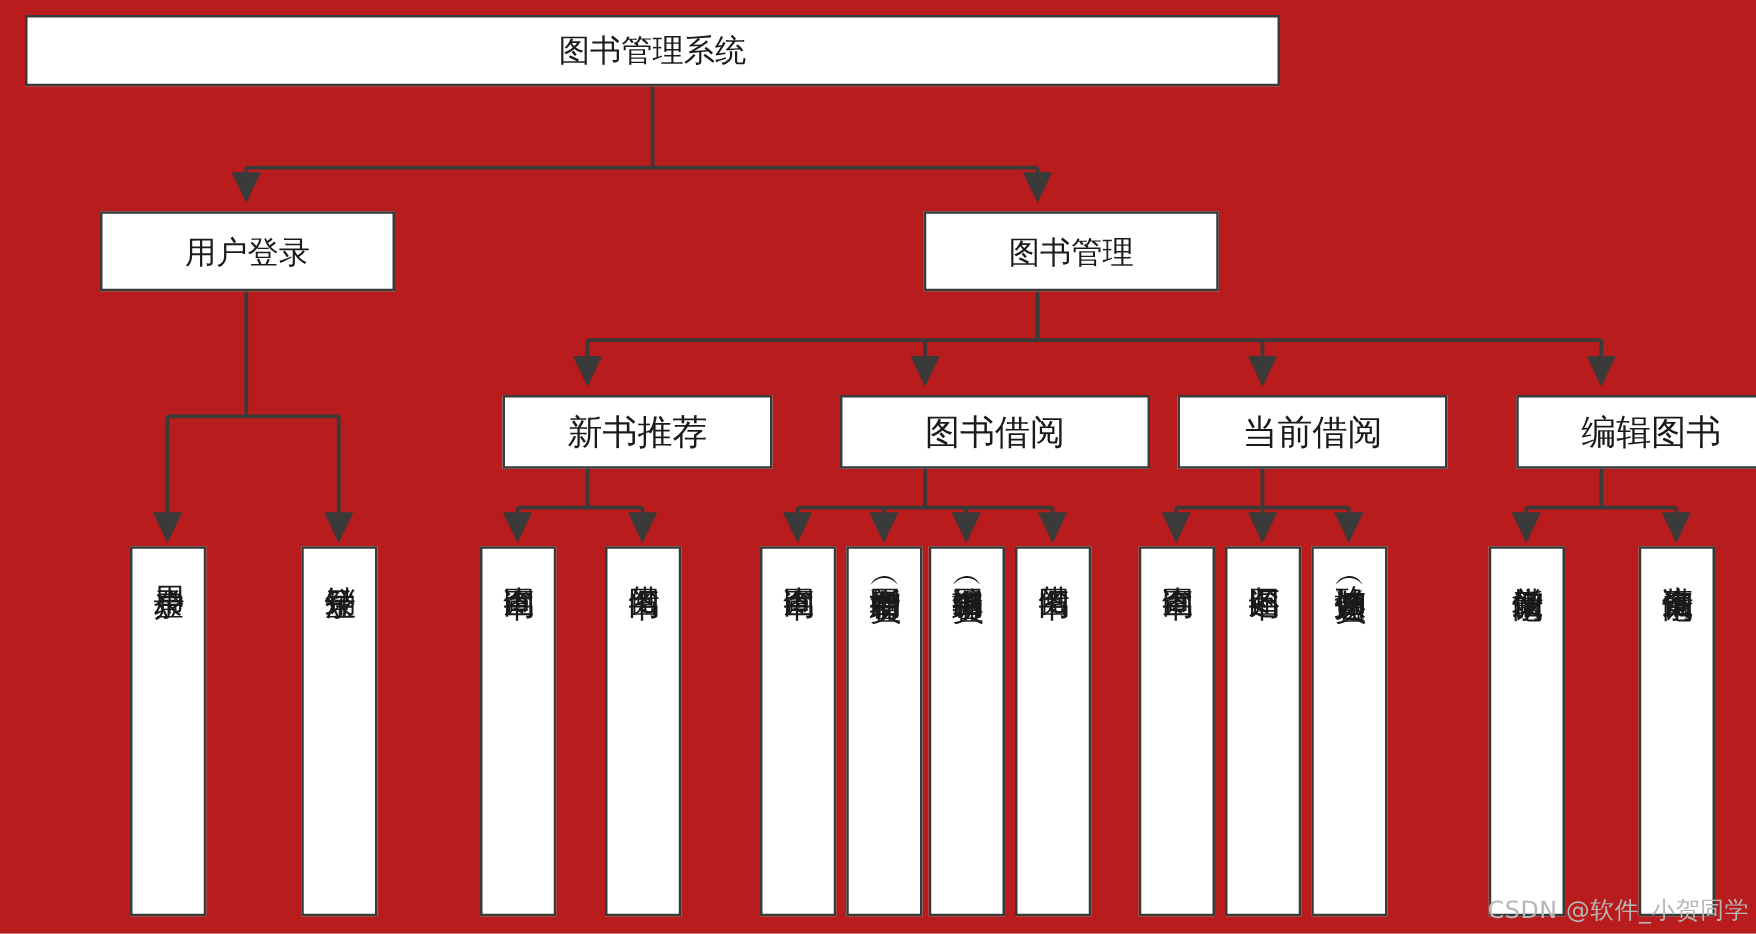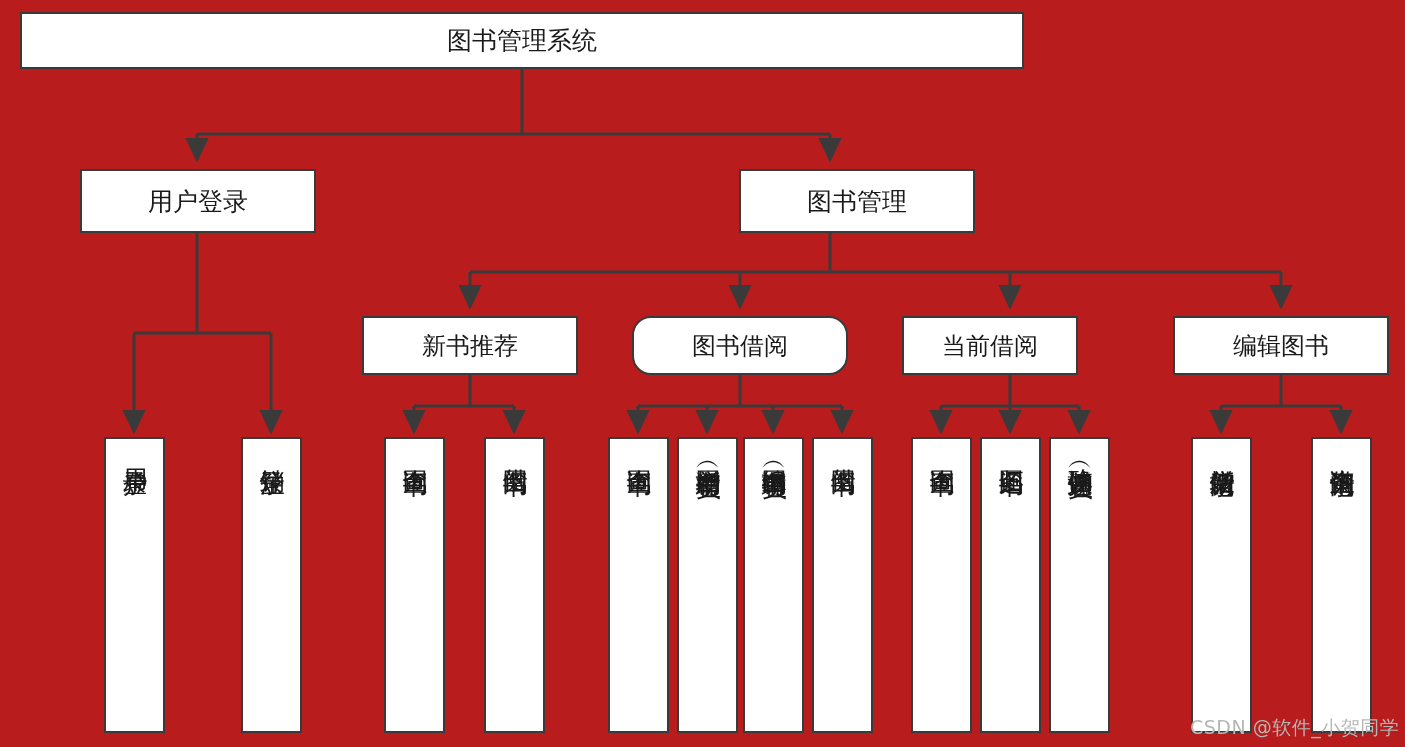--- a/index.html
+++ b/index.html
@@ -38,21 +38,22 @@
     color: #1a1a1a;
     z-index: 2;
   }
   .node.root {
     font-size: 25px;
   }
   .node.level2 {
     font-size: 25px;
   }
   .node.level3 {
-    font-size: 24px;
+    font-size: 28px;
+    margin-left: 40px;
   }
   .node.leaf {
     font-size: 25px;
     writing-mode: vertical-rl;
     text-orientation: upright;
     align-items: center;
     justify-content: flex-start;
     padding-top: 10px;
     line-height: 1.14;
     letter-spacing: 1px;
@@ -124,22 +125,22 @@
       <path d="M1341,406 L1341,432" marker-end="url(#arrow)"></path>
     </g>
   </svg>
 
   <div class="node root" style="left:20px; top:12px; width:1004px; height:57px;">图书管理系统</div>
 
   <div class="node level2" style="left:80px; top:169px; width:236px; height:64px;">用户登录</div>
   <div class="node level2" style="left:712px; top:169px; width:236px; height:64px;margin-left:27px;">图书管理</div>
 
   <div class="node level3" style="left:362px; top:316px; width:216px; height:59px;">新书推荐</div>
-  <div class="node level3" style="left:632px; top:316px; width:216px; height:59px;border-radius:19px;">图书借阅</div>
-  <div class="node level3" style="left:902px; top:316px; width:176px; height:59px;">当前借阅</div>
+  <div class="node level3" style="left:632px; top:316px; width:248px; height:59px;">图书借阅</div>
+  <div class="node level3" style="left:902px; top:316px; width:216px; height:59px;">当前借阅</div>
   <div class="node level3" style="left:1173px; top:316px; width:216px; height:59px;">编辑图书</div>
 
   <div class="node leaf" style="left:104px; top:437px; width:61px; height:296px;">
     <span class="vtext">用户登录</span>
   </div>
   <div class="node leaf" style="left:241px; top:437px; width:61px; height:296px;">
     <span class="vtext">注销登录</span>
   </div>
 
   <div class="node leaf" style="left:384px; top:437px; width:61px; height:296px;">

